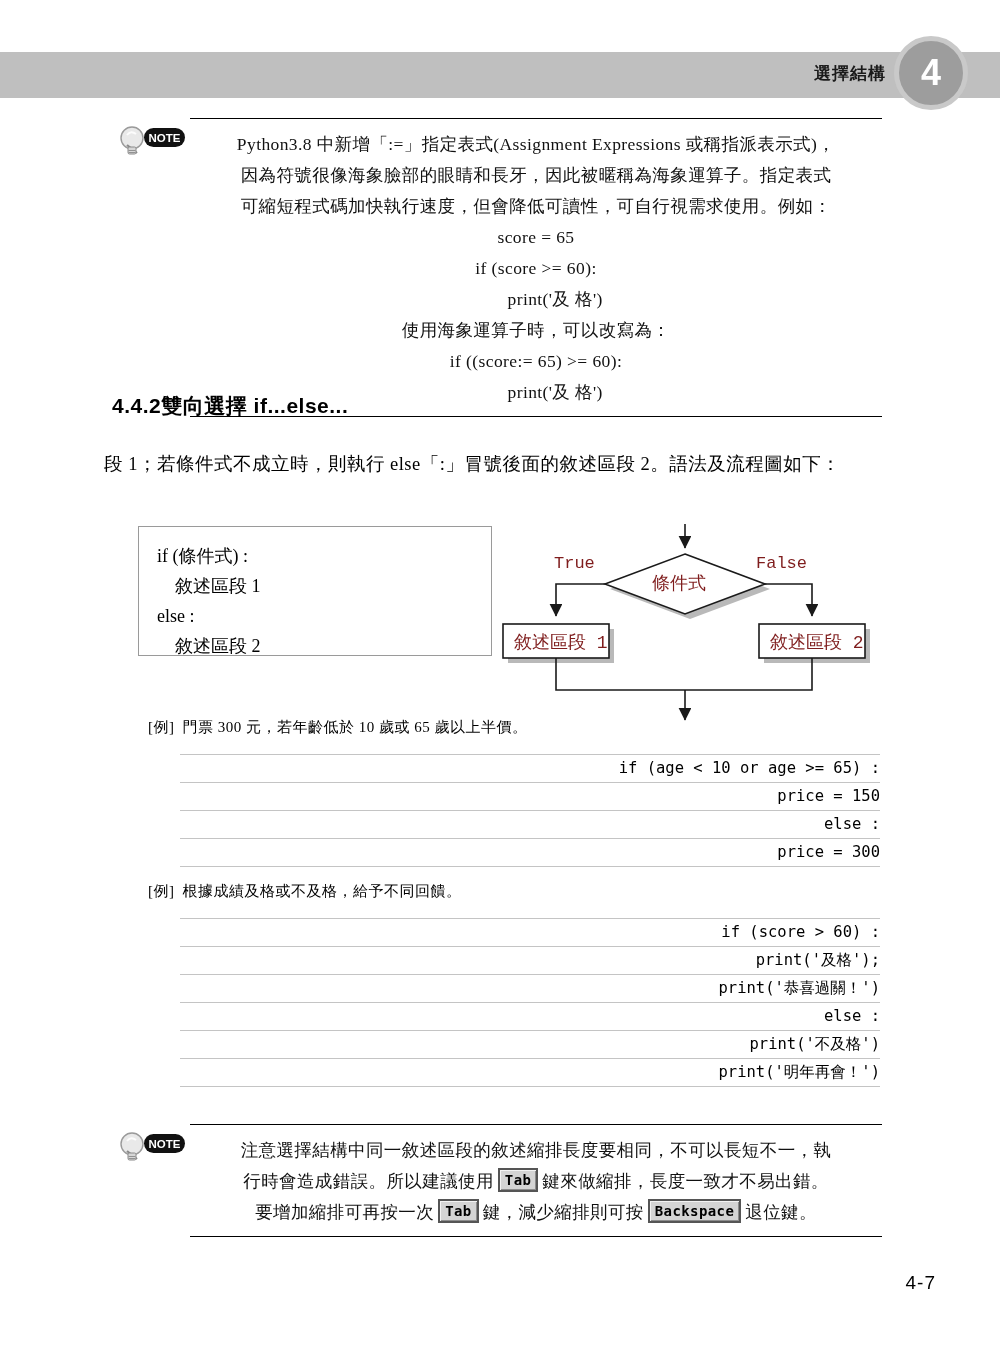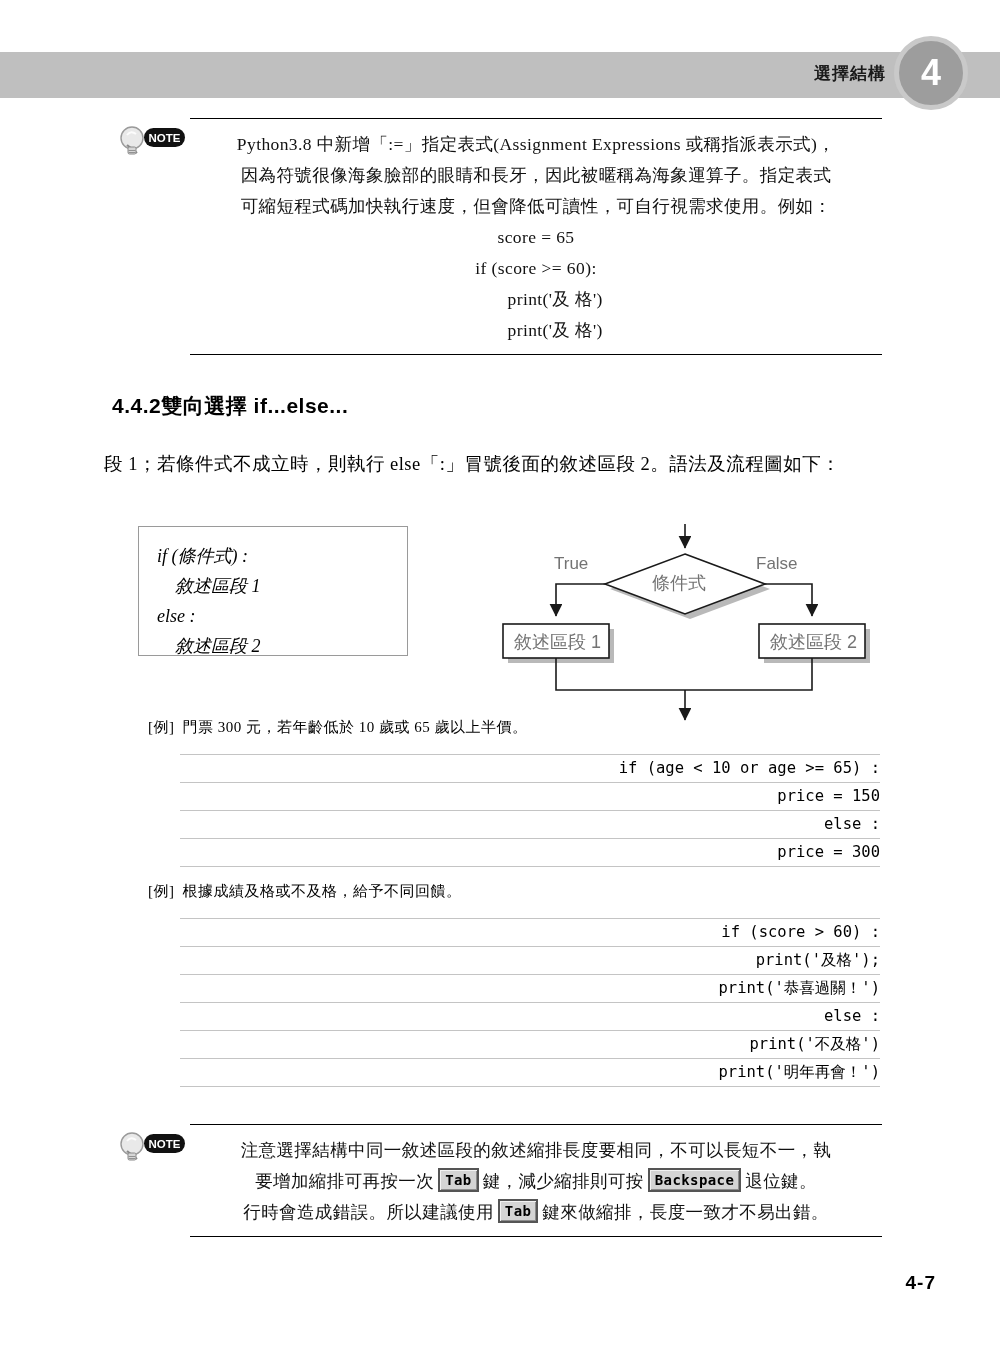--- a/index.html
+++ b/index.html
@@ -127,45 +127,44 @@
     text-align: justify;
   }
   .body-para .ln { display: block; }
   .body-para .indent { padding-left: 54px; }
 
   
   .syntax-box {
     position: absolute;
     left: 138px;
     top: 526px;
-    width: 270px;
+    width: 354px;
     height: 130px;
     border: 1.2px solid #9a9a9a;
     box-sizing: border-box;
     padding: 14px 0 0 18px;
     font-size: 18px;
     line-height: 30px;
     background: #fff;
-    font-style: italic;
   }
   .syntax-box .ln { display: block; white-space: pre; }
 
   
   .flowchart {
     position: absolute;
     left: 490px;
     top: 524px;
     width: 420px;
     height: 200px;
   }
   .flow-label {
     position: absolute;
-    font-family: Liberation Sans, sans-serif;
+    font-family: Liberation Mono, monospace;
     font-size: 17px;
-    color: #737373;
+    color: #7f1d1d;
   }
 
   
   .example-line {
     position: absolute;
     left: 148px;
     font-size: 15px;
     letter-spacing: 0.5px;
   }
   .example-line .tag { margin-right: 8px; font-weight: normal; }
@@ -188,21 +187,21 @@
     color: #000;
   }
 
   
   .folio {
     position: absolute;
     right: 64px;
     top: 1272px;
     font-family: "Liberation Sans", sans-serif;
     font-size: 19px;
-    font-weight: bold;
+    font-weight: normal;
     letter-spacing: 1px;
   }
 </style>
 </head>
 <body>
 
 <div class="header-band"></div>
 <div class="header-title">選擇結構</div>
 <div class="chapter-badge">4</div>
 
@@ -224,20 +223,22 @@
         </g>
       </svg>
     </span>
     <div class="note-text">
       <span class="ln">Python3.8 中新增「:=」指定表式(Assignment Expressions 或稱指派表示式)，</span>
       <span class="ln">因為符號很像海象臉部的眼睛和長牙，因此被暱稱為海象運算子。指定表式</span>
       <span class="ln">可縮短程式碼加快執行速度，但會降低可讀性，可自行視需求使用。例如：</span>
       <span class="ln code">score = 65</span>
       <span class="ln code">if (score &gt;= 60):</span>
       <span class="ln code">        print('及 格')</span>
+      <span class="ln">使用海象運算子時，可以改寫為：</span>
+      <span class="ln code">if ((score:= 65) &gt;= 60):</span>
       <span class="ln code">        print('及 格')</span>
     </div>
   </div>
   <div class="note-rule"></div>
 </div>
 
 <div class="section-heading">
   <span class="num">4.4.2</span><span>雙向選擇 if...else...</span>
 </div>
 
@@ -321,20 +322,20 @@
           <path d="M11 10 q4 -5 9 -1" stroke="#ffffff" stroke-width="2" fill="none" opacity="0.85"></path>
         </g>
         <g>
           <rect x="28" y="3" width="41" height="19" rx="9.5" fill="#111111"></rect>
           <text x="48.5" y="16.6" font-family="Liberation Sans, sans-serif" font-size="11.5" font-weight="bold" fill="#ffffff" text-anchor="middle">NOTE</text>
         </g>
       </svg>
     </span>
     <div class="note-text">
       <span class="ln">注意選擇結構中同一敘述區段的敘述縮排長度要相同，不可以長短不一，執</span>
+      <span class="ln"><span>行時會造成錯誤。所以建議使用</span><span class="keycap">Tab</span><span>鍵來做縮排，長度一致才不易出錯。</span></span>
       <span class="ln"><span>要增加縮排可再按一次</span><span class="keycap">Tab</span><span>鍵，減少縮排則可按</span><span class="keycap">Backspace</span><span>退位鍵。</span></span>
-      <span class="ln"><span>行時會造成錯誤。所以建議使用</span><span class="keycap">Tab</span><span>鍵來做縮排，長度一致才不易出錯。</span></span>
     </div>
   </div>
   <div class="note-rule"></div>
 </div>
 
 <div class="folio">4-7</div>
 
 </body></html>

